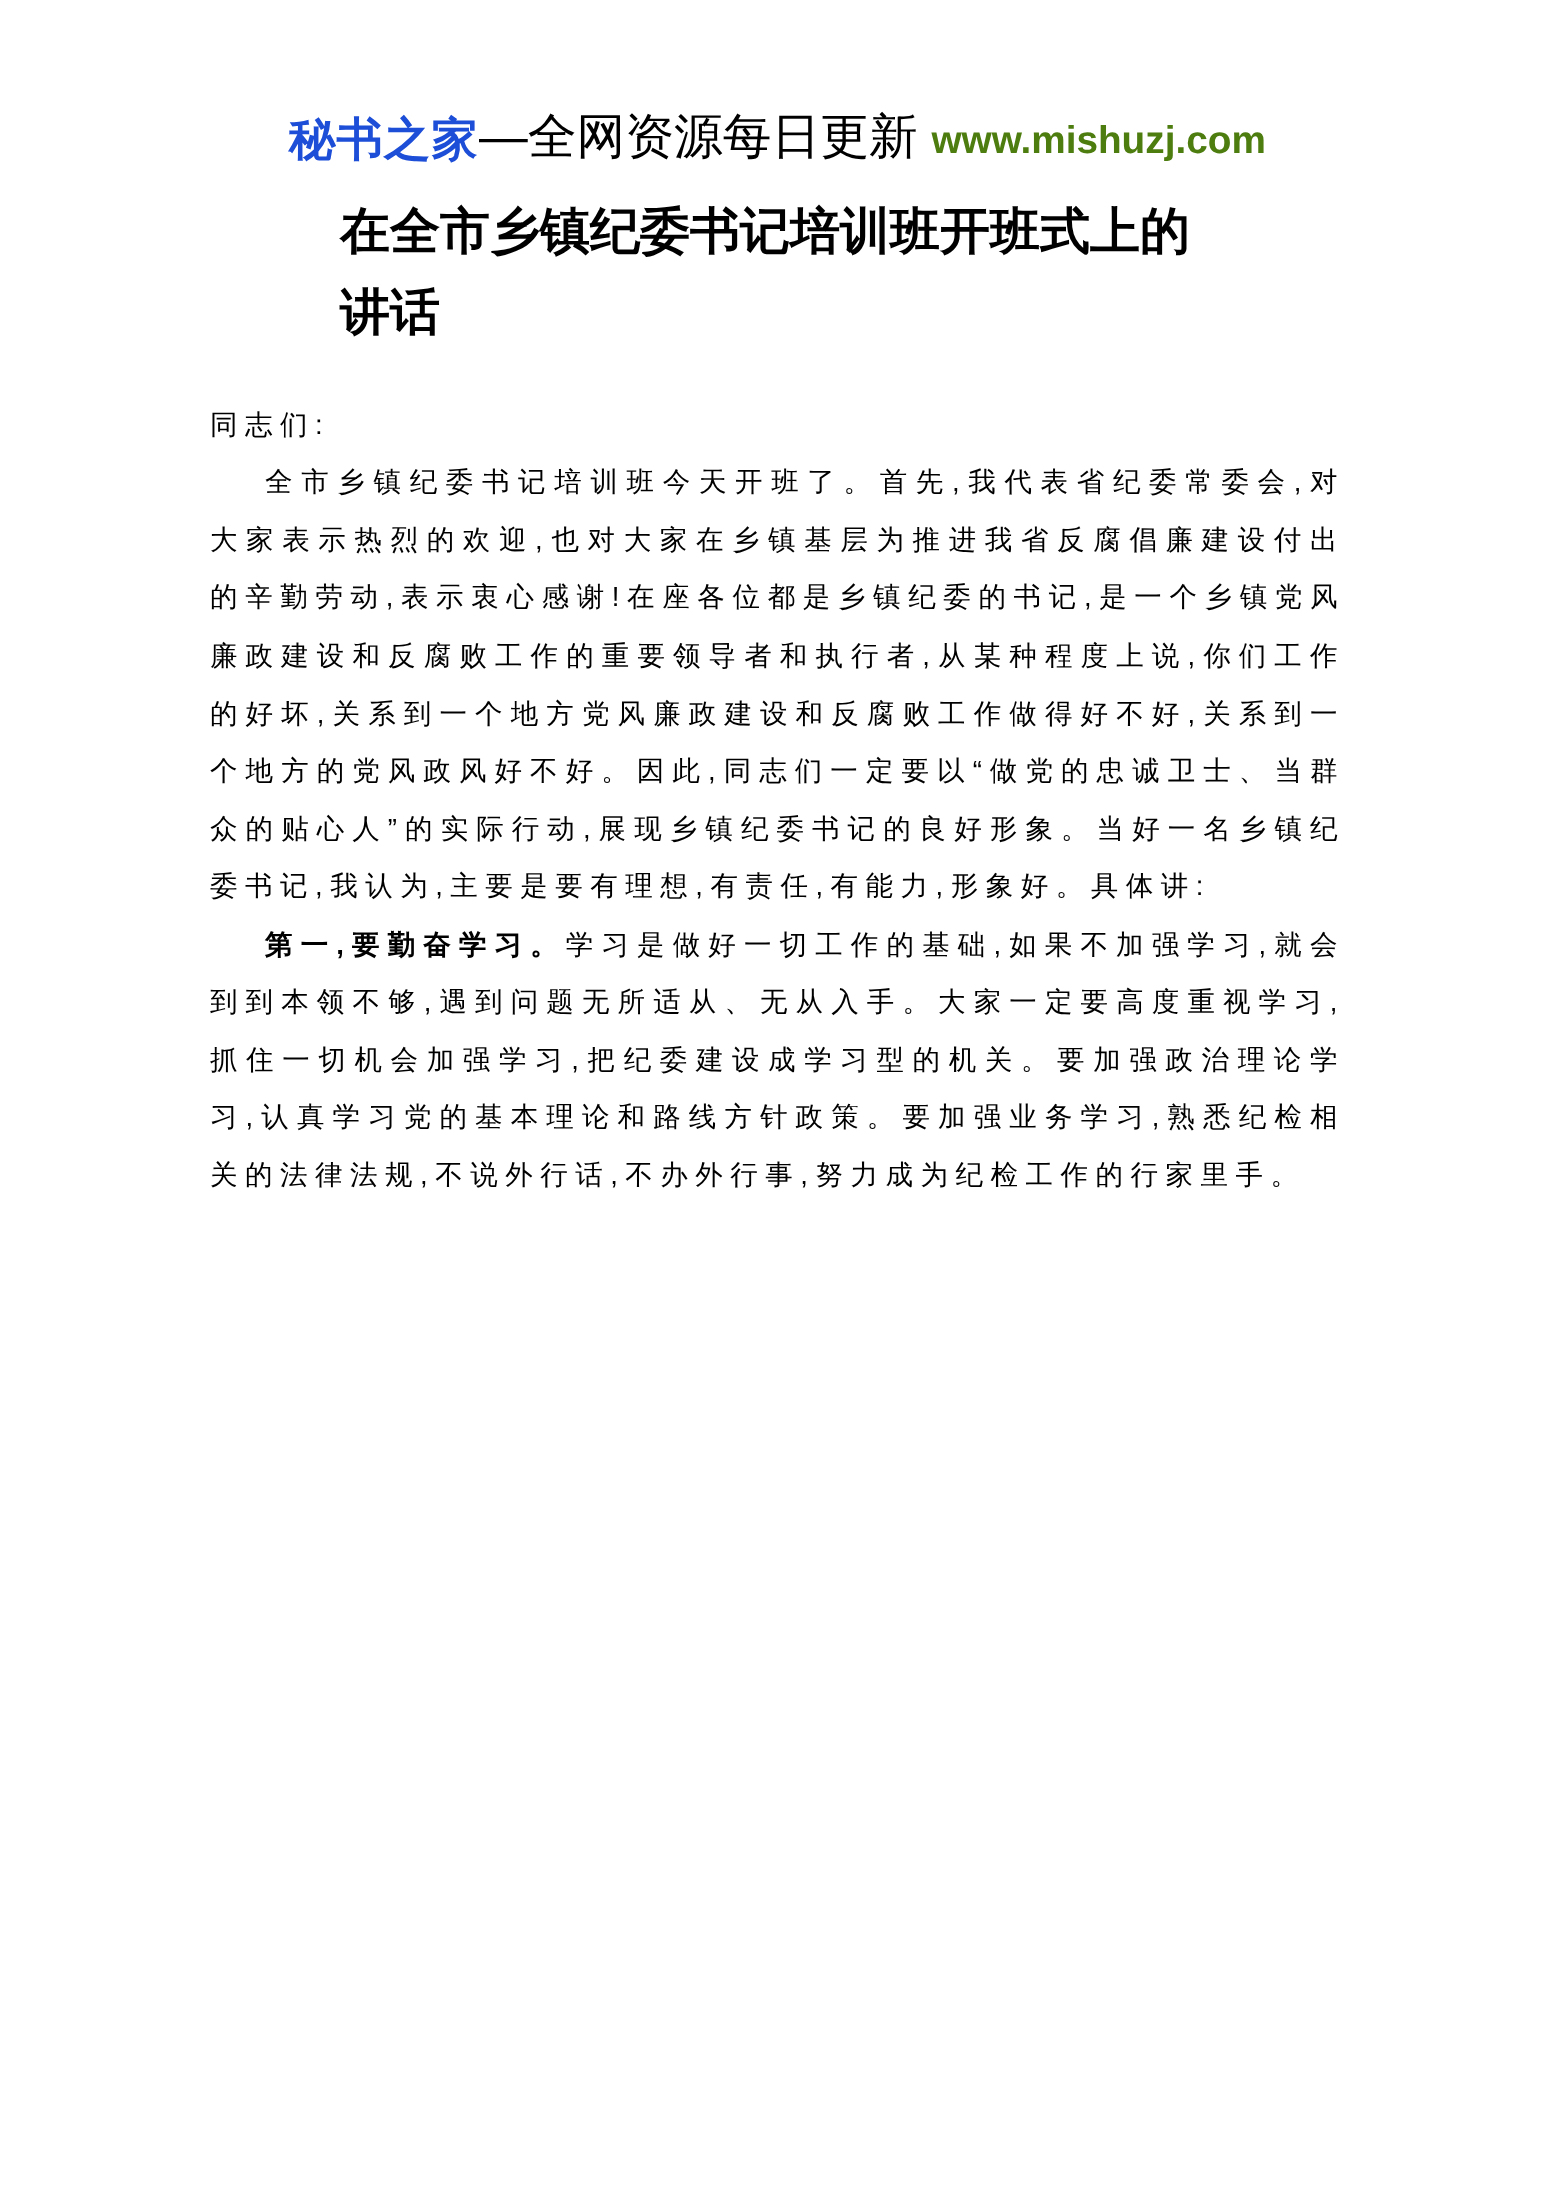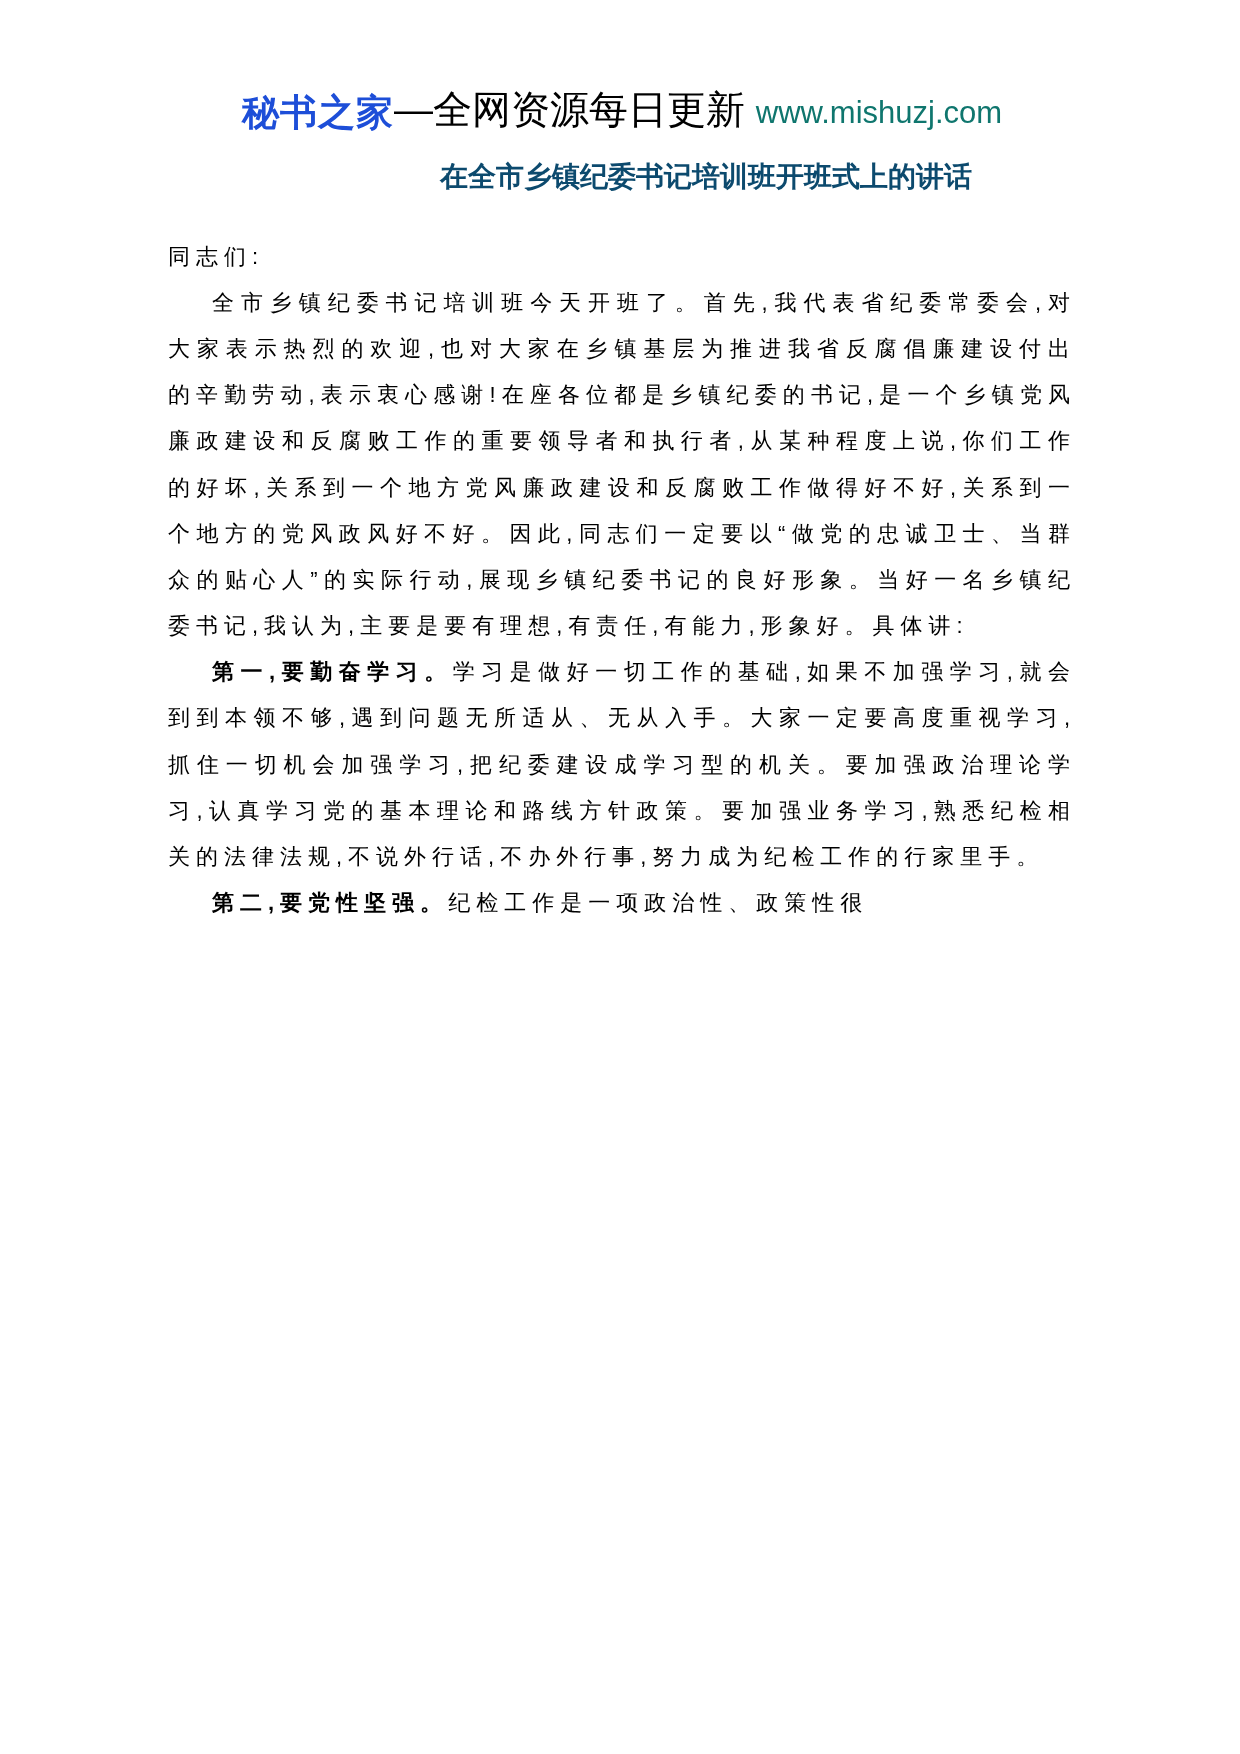--- a/index.html
+++ b/index.html
@@ -30,34 +30,35 @@
     font-size: 37px;
     letter-spacing: 1px;
     vertical-align: -2px;
   }
   .tagline {
     color: #000000;
     font-size: 39px;
     white-space: pre;
   }
   .url {
-    color: #0f766e;
+    color: #4d7c0f;
     font-size: 31px;
     text-decoration: none;
     cursor: pointer;
+    font-weight: bold;
   }
   .doc-title {
-    font-size: 28px;
+    font-size: 40px;
     font-weight: bold;
-    text-align: right;
+    text-align: left;
     line-height: 1.62;
     max-width: 700px;
     margin: 18px auto 0 auto;
     letter-spacing: 0;
-    color: #0c4a6e;
+    color: #000000;
   }
   .doc-body {
     margin-top: 34px;
     font-size: 22px;
     line-height: 2.1;
     letter-spacing: 6px;
     text-align: justify;
   }
   .doc-body p {
     margin: 0;
@@ -85,17 +86,16 @@
   <h1 class="doc-title">在全市乡镇纪委书记培训班开班式上的讲话</h1>
 
   <div class="doc-body">
 
     <p class="salutation">同志们:</p>
 
     <p class="para">全市乡镇纪委书记培训班今天开班了。首先,我代表省纪委常委会,对大家表示热烈的欢迎,也对大家在乡镇基层为推进我省反腐倡廉建设付出的辛勤劳动,表示衷心感谢!在座各位都是乡镇纪委的书记,是一个乡镇党风廉政建设和反腐败工作的重要领导者和执行者,从某种程度上说,你们工作的好坏,关系到一个地方党风廉政建设和反腐败工作做得好不好,关系到一个地方的党风政风好不好。因此,同志们一定要以“做党的忠诚卫士、当群众的贴心人”的实际行动,展现乡镇纪委书记的良好形象。当好一名乡镇纪委书记,我认为,主要是要有理想,有责任,有能力,形象好。具体讲:</p>
 
     <p class="para"><b class="lead">第一,要勤奋学习。</b><span>学习是做好一切工作的基础,如果不加强学习,就会到到本领不够,遇到问题无所适从、无从入手。大家一定要高度重视学习,抓住一切机会加强学习,把纪委建设成学习型的机关。要加强政治理论学习,认真学习党的基本理论和路线方针政策。要加强业务学习,熟悉纪检相关的法律法规,不说外行话,不办外行事,努力成为纪检工作的行家里手。</span></p>
 
-    <p class="para"><b class="lead">第二,要党性坚强。</b><span>纪检工作是一项政治性、政策性很</span></p>
 
   </div>
 
 </div>
 
 </body></html>

